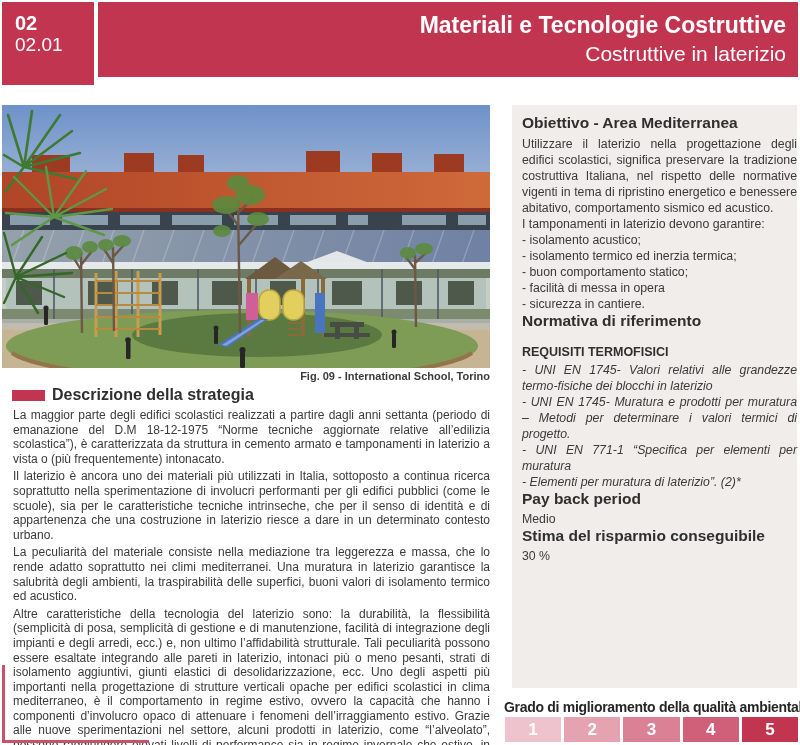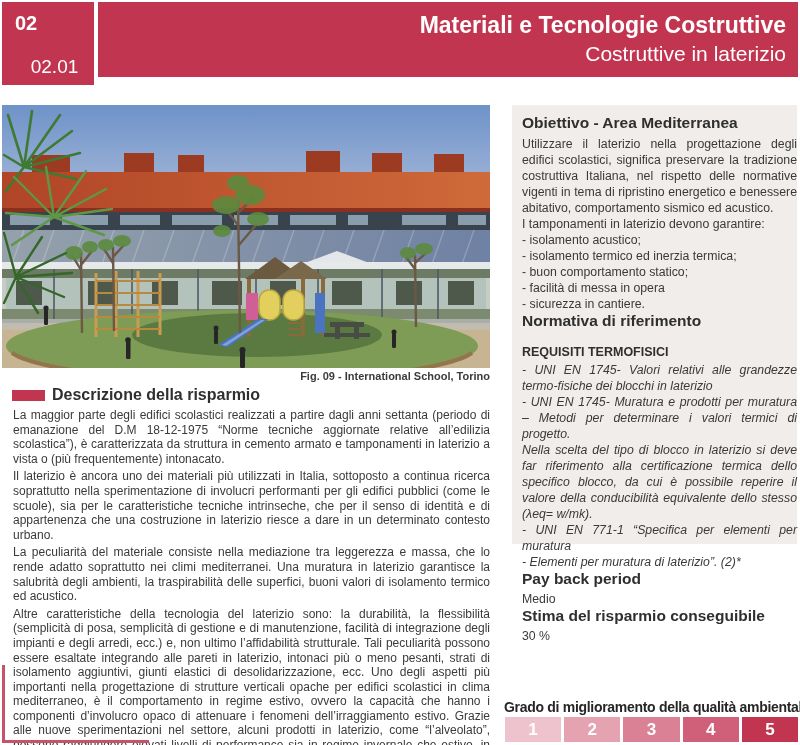--- a/index.html
+++ b/index.html
@@ -14,21 +14,21 @@
     font-family:"Liberation Sans",sans-serif;color:var(--ink);
     overflow:hidden;
   }
   
   .num-box{
     position:absolute;left:2px;top:2px;width:92px;height:83px;
     background:var(--accent);color:#fff;box-sizing:border-box;
     padding:11px 0 0 13px;
   }
   .num-box .chapter{font-size:20px;font-weight:bold;line-height:1;}
-  .num-box .section{font-size:19px;font-weight:normal;margin-top:24px;line-height:1;text-align:center;}
+  .num-box .section{font-size:19px;font-weight:normal;margin-top:2px;line-height:1;}
   .title-bar{
     position:absolute;left:98px;top:2px;width:700px;height:75px;
     background:var(--accent);color:#fff;box-sizing:border-box;
     text-align:right;padding:9px 12px 0 0;
   }
   .title-bar .title{font-size:23px;font-weight:bold;line-height:1.25;}
   .title-bar .subtitle{font-size:21px;font-weight:normal;line-height:1.35;}
   
   .photo{position:absolute;left:2px;top:105px;width:488px;height:263px;}
   .photo svg{display:block;}
@@ -47,21 +47,21 @@
     font-size:12px;line-height:14.6px;text-align:justify;
   }
   .body-text .para{margin:3px;}
   .corner-bracket{
     position:absolute;left:2px;top:665px;width:144px;height:75px;
     border-left:3px solid var(--bracket);
     border-bottom:3px solid var(--bracket);
   }
   
   .right-panel{
-    position:absolute;left:512px;top:105px;width:285px;height:439px;
+    position:absolute;left:512px;top:105px;width:285px;height:583px;
     background:var(--panel);box-sizing:border-box;
     padding:9px 0 0 10px;
   }
   .right-panel .sec-h{font-size:15.5px;font-weight:bold;color:#2f2f2f;margin:0;line-height:1.2;}
   .right-panel .rtext{font-size:12.3px;line-height:16px;}
   .obj-par{text-align:justify;margin-top:3px;}
   .obj-list{margin-top:0;}
   .norm-h{margin-top:30px;}
   .req-h{font-size:12.5px;font-weight:bold;color:#2f2f2f;margin-top:14px;line-height:1.3;}
   .norm-lines{margin-top:2px;font-style:italic;}
@@ -302,21 +302,21 @@
         <g stroke="#35662a" stroke-width="2.4">
           <path d="M14,172 L64,148 M14,172 L70,168 M14,172 L62,192 M14,172 L40,132 M14,172 L2,128 M14,172 L2,198 M14,172 L36,208"></path>
         </g>
       </g>
     </svg>
   </div>
   <div class="caption">Fig. 09 - International School, Torino</div>
 
   <div class="strategy-head">
     <span class="swatch"></span>
-    <span class="h">Descrizione della risparmio</span>
+    <span class="h">Descrizione della strategia</span>
   </div>
   <div class="body-text">
       <div class="para">La maggior parte degli edifici scolastici realizzati a partire dagli anni settanta (periodo di emanazione del D.M 18-12-1975 “Norme tecniche aggiornate relative all’edilizia scolastica”), è caratterizzata da struttura in cemento armato e tamponamenti in laterizio a vista o (più frequentemente) intonacato.</div>
       <div class="para">Il laterizio è ancora uno dei materiali più utilizzati in Italia, sottoposto a continua ricerca soprattutto nella sperimentazione di involucri performanti per gli edifici pubblici (come le scuole), sia per le caratteristiche tecniche intrinseche, che per il senso di identità e di appartenenza che una costruzione in laterizio riesce a dare in un determinato contesto urbano.</div>
       <div class="para">La peculiarità del materiale consiste nella mediazione tra leggerezza e massa, che lo rende adatto soprattutto nei climi mediterranei. Una muratura in laterizio garantisce la salubrità degli ambienti, la traspirabilità delle superfici, buoni valori di isolamento termico ed acustico.</div>
       <div class="para">Altre caratteristiche della tecnologia del laterizio sono: la durabilità, la flessibilità (semplicità di posa, semplicità di gestione e di manutenzione, facilità di integrazione degli impianti e degli arredi, ecc.) e, non ultimo l’affidabilità strutturale. Tali peculiarità possono essere esaltate integrando alle pareti in laterizio, intonaci più o meno pesanti, strati di isolamento aggiuntivi, giunti elastici di desolidarizzazione, ecc. Uno degli aspetti più importanti nella progettazione di strutture verticali opache per edifici scolastici in clima mediterraneo, è il comportamento in regime estivo, ovvero la capacità che hanno i componenti d’involucro opaco di attenuare i fenomeni dell’irraggiamento estivo. Grazie alle nuove sperimentazioni nel settore, alcuni prodotti in laterizio, come “l’alveolato”, possono raggiungere elevati livelli di performance sia in regime invernale che estivo, in virtù delle caratteristiche di isolamento termico, e dell’elevata inerzia termica.</div>
     </div>
 
   <div class="corner-bracket"></div>
 
@@ -330,21 +330,20 @@
         <div>- buon comportamento statico;</div>
         <div>- facilità di messa in opera</div>
         <div>- sicurezza in cantiere.</div>
       </div>
 
     <div class="sec-h norm-h">Normativa di riferimento</div>
     <div class="req-h">REQUISITI TERMOFISICI</div>
     <div class="rtext norm-lines">
         <div class="nline">- UNI EN 1745-  Valori relativi alle grandezze termo-fisiche dei blocchi in laterizio</div>
         <div class="nline">- UNI EN 1745- Muratura e prodotti per muratura – Metodi per determinare i valori termici di progetto.</div>
-        <div class="nline">Nella scelta del tipo di blocco in laterizio si deve far riferimento alla certificazione termica dello specifico blocco, da cui è possibile reperire il valore della conducibilità equivalente dello stesso (λeq= w/mk).</div>
         <div class="nline">- UNI EN 771-1 “Specifica per elementi per muratura</div>
         <div class="nline">- Elementi per muratura di laterizio”. (2)*</div>
       </div>
 
     <div class="sec-h pb-h">Pay back period</div>
     <div class="rtext pb-v">Medio</div>
 
     <div class="sec-h st-h">Stima del risparmio conseguibile</div>
     <div class="rtext st-v">30 %</div>
   </div>

